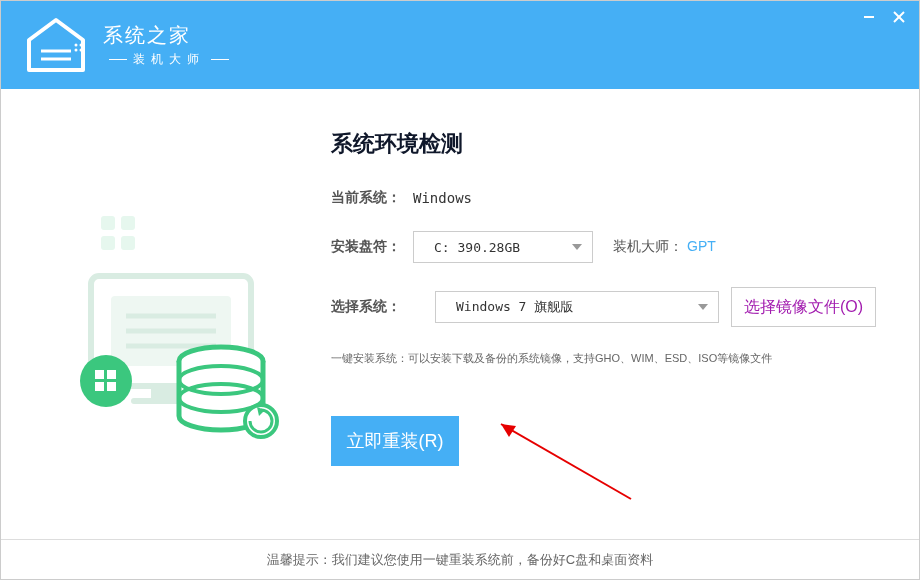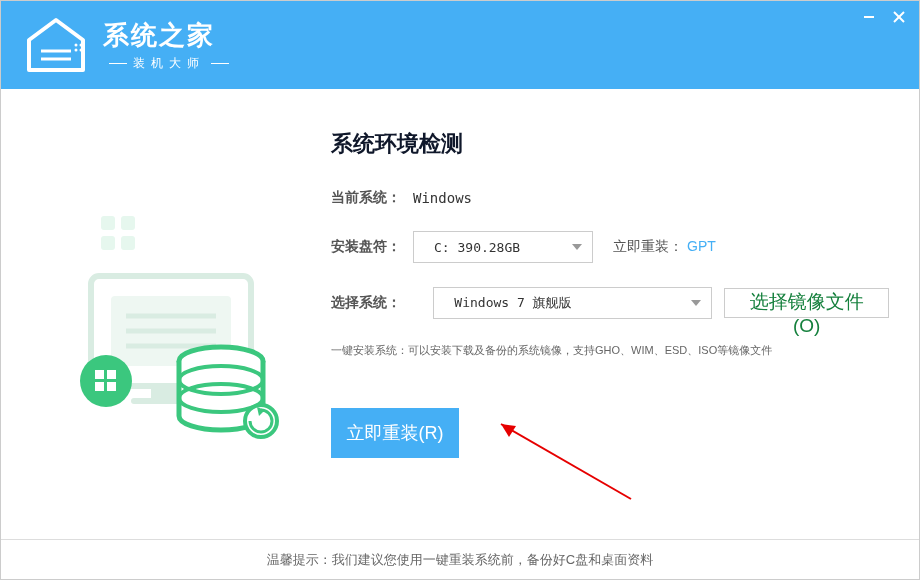--- a/index.html
+++ b/index.html
@@ -2,39 +2,39 @@
 <html><head>
 <meta charset="utf-8">
 <style>
 * { margin: 0; padding: 0; box-sizing: border-box; }
 body { font-family: "Microsoft YaHei", sans-serif; background: #fff; }
 .window { width: 920px; height: 580px; border: 1px solid #ccc; display: flex; flex-direction: column; background: #fff; }
 .header { height: 88px; background: #45aff5; display: flex; align-items: center; padding-left: 20px; position: relative; }
 .logo-box { display: flex; align-items: center; gap: 12px; }
 .logo-icon { width: 70px; height: 60px; }
 .logo-text { color: #fff; }
-.logo-title { font-size: 26px; font-weight: bold; letter-spacing: 2px; }
+.logo-title { font-size: 20px; font-weight: normal; letter-spacing: 2px; }
 .logo-sub { font-size: 12px; letter-spacing: 6px; margin-top: 2px; }
 .logo-sub::before, .logo-sub::after { content: ""; display: inline-block; width: 18px; height: 1px; background: #fff; vertical-align: middle; margin: 0 6px; }
 .win-controls { position: absolute; top: 8px; right: 12px; display: flex; gap: 14px; }
 .win-btn { width: 16px; height: 16px; cursor: pointer; display: flex; align-items: center; justify-content: center; }
 .main { flex: 1; display: flex; padding: 30px 30px 10px 30px; }
 .illustration { width: 280px; display: flex; align-items: center; justify-content: center; }
 .content { flex: 1; padding-left: 20px; }
 .section-title { font-size: 22px; color: #0f172a; font-weight: bold; margin-bottom: 30px; margin-top: 10px; }
 .row { display: flex; align-items: center; margin-bottom: 24px; font-size: 14px; color: #555; }
 .label { width: 82px; font-weight: bold; }
 .value { color: #333; font-family: monospace, "Microsoft YaHei"; }
 .select-box { border: 1px solid #ccc; height: 32px; display: flex; align-items: center; padding: 0 20px; position: relative; background: #fff; font-family: monospace, "Microsoft YaHei"; font-size: 13px; color: #333; }
 .select-box.small { width: 180px; }
 .select-box.large { width: 284px; margin-left: 22px; }
 .select-caret { position: absolute; right: 10px; width: 0; height: 0; border-left: 5px solid transparent; border-right: 5px solid transparent; border-top: 6px solid #999; }
 .partition { margin-left: 20px; color: #555; }
 .partition-val { color: #45aff5; margin-left: 4px; }
-.browse-btn { margin-left: 12px; border: 1px solid #ccc; height: 30px; padding: 0 12px; background: #fff; font-size: 19px; color: #15803d; cursor: pointer; }
+.browse-btn { margin-left: 12px; border: 1px solid #ccc; height: 40px; padding: 0 12px; background: #fff; font-size: 16px; color: #a21caf; cursor: pointer; }
 .hint { font-size: 11px; color: #666; margin-top: 10px; margin-bottom: 50px; }
 .install-btn { width: 128px; height: 50px; background: #45aff5; color: #fff; border: none; font-size: 18px; cursor: pointer; }
 .footer { height: 40px; border-top: 1px solid #ddd; display: flex; align-items: center; justify-content: center; font-size: 13px; color: #666; margin-top: 36px; }
 .arrow { position: absolute; pointer-events: none; }
 </style>
 </head>
 <body>
 
 <div class="window">
   <div class="header">
@@ -104,21 +104,21 @@
         <span class="value">Windows </span>
       </div>
 
       <div class="row">
         <span class="label">安装盘符：</span>
         <div class="select-box small">
           <span>C: 390.28GB</span>
           <span class="select-caret"></span>
         </div>
         <span class="partition">
-          <span>立即重装：</span><span class="partition-val">GPT</span>
+          <span>装机大师：</span><span class="partition-val">GPT</span>
         </span>
       </div>
 
       <div class="row">
         <span class="label">选择系统：</span>
         <div class="select-box large">
           <span>Windows 7 旗舰版</span>
           <span class="select-caret"></span>
         </div>
         <button class="browse-btn">选择镜像文件(O)</button>

